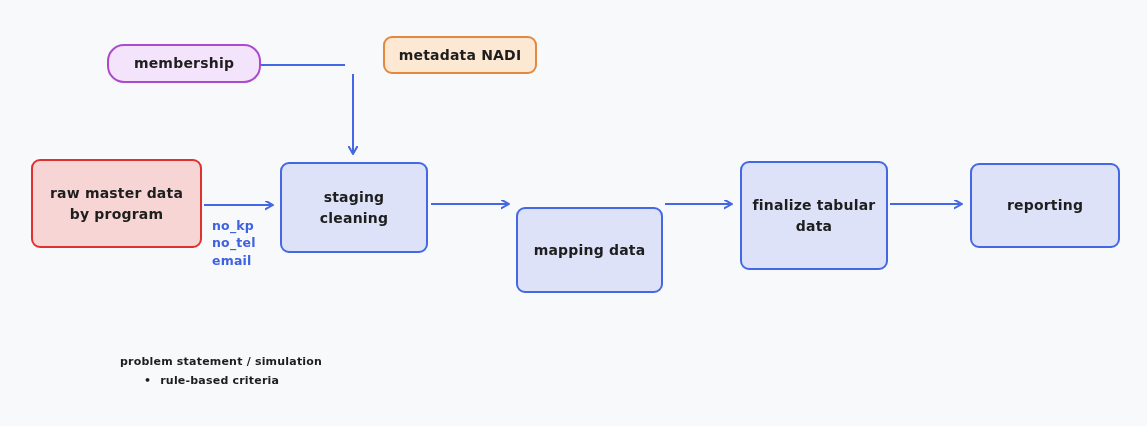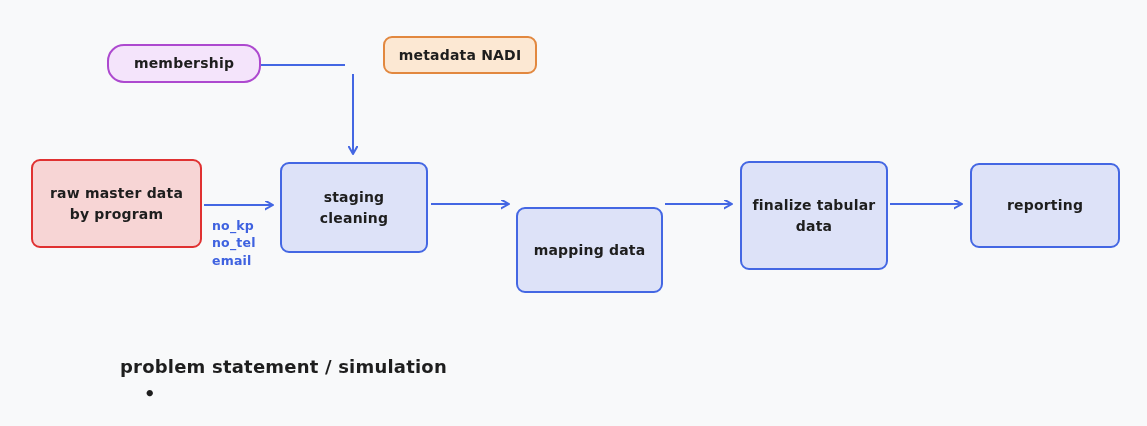--- a/index.html
+++ b/index.html
@@ -51,21 +51,21 @@
     white-space: pre-line;
     line-height: 1.38;
     letter-spacing: 0.2px;
   }
   .edge-label.blue-text { color: var(--blue-label); }
   .edge-label.red-text  { color: var(--red-label); }
   .note {
     position: absolute;
     z-index: 3;
     color: var(--ink);
-    font-size: 18px;
+    font-size: 11px;
     font-weight: 600;
     letter-spacing: 0.2px;
   }
   .note .note-title { line-height: 1.3; }
   .note .note-bullet-row {
     display: flex;
     gap: 9px;
     margin-top: 5px;
     padding-left: 24px;
     align-items: baseline;
@@ -109,16 +109,17 @@
 
   <div class="edge-label blue-text" style="left:212px; top:217px;">no_kp
 no_tel
 email</div>
 
 
   <div class="note" style="left:120px; top:355px;">
     <div class="note-title">problem statement / simulation</div>
     <div class="note-bullet-row">
       <span>•</span>
+      <span>rule-based criteria</span>
     </div>
   </div>
 
 </div>
 
 </body></html>

